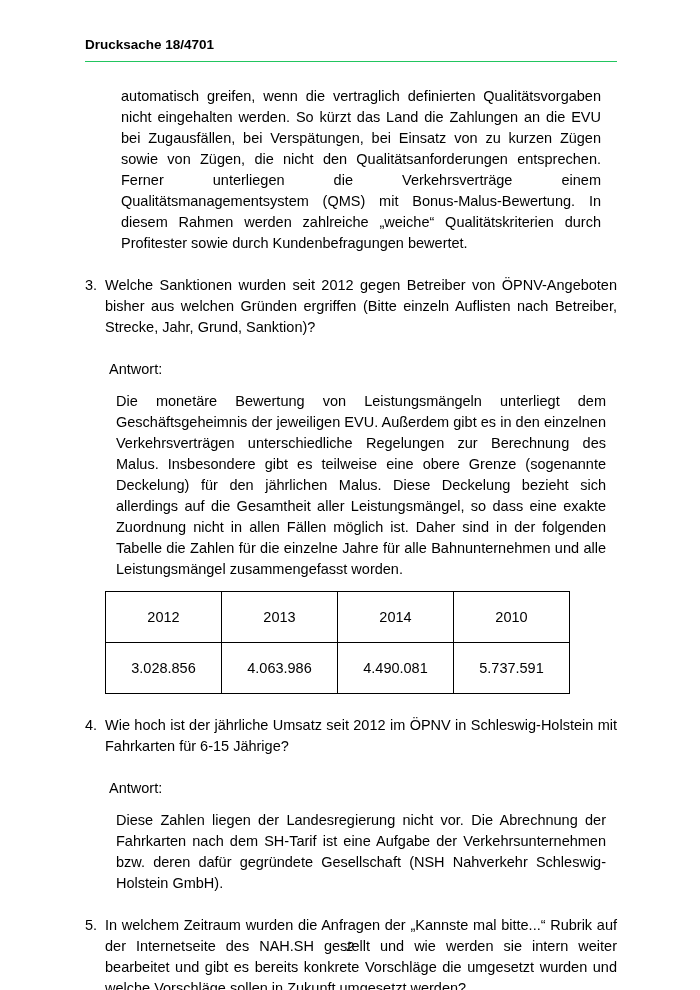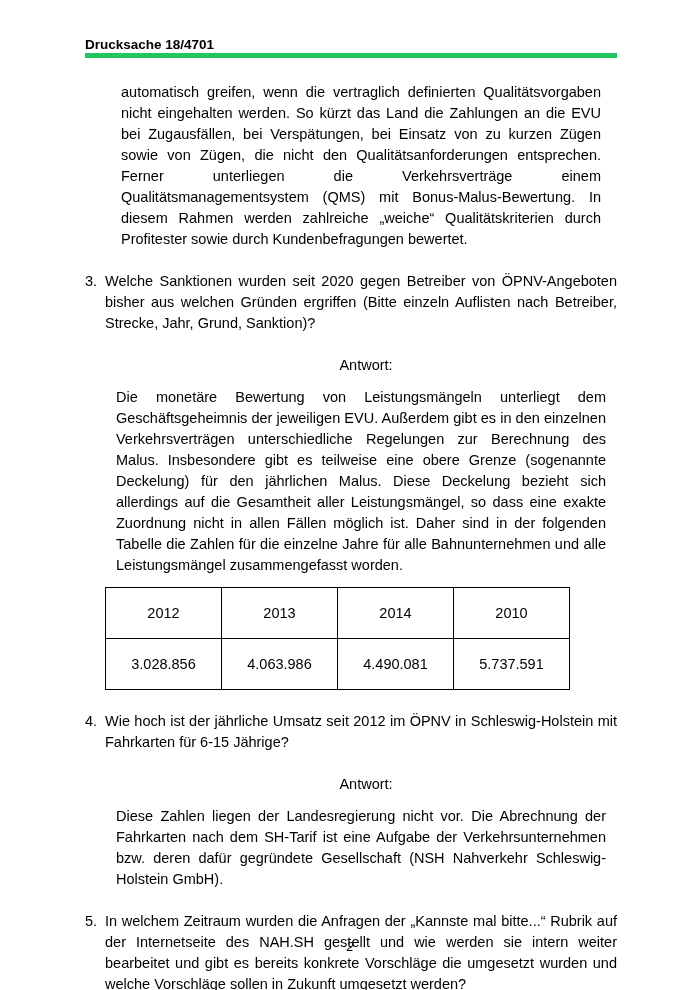--- a/index.html
+++ b/index.html
@@ -17,21 +17,22 @@
     font-family: "Liberation Sans", "DejaVu Sans", sans-serif;
     box-sizing: border-box;
     padding: 36px 83px 0 85px;
     overflow: hidden;
   }
   .header {
     display: flex;
     align-items: flex-end;
     font-size: 13.5px;
     line-height: 17px;
-    border-bottom: 5px solid #22c55e;
+    border-bottom: 1px solid #22c55e;
+    padding-bottom: 8px;
   }
   .doc-number {
     font-weight: bold;
     white-space: nowrap;
   }
   .doc-title {
     flex: 1;
     text-align: center;
     white-space: nowrap;
   }
@@ -57,22 +58,21 @@
     flex-shrink: 0;
   }
   .q-text {
     margin: 0;
     flex: 1;
     text-align: justify;
     hyphens: auto;
     -webkit-hyphens: auto;
   }
   .answer-label {
-    margin: 21px 0 0 10px;
-    text-align: center;
+    margin: 21px 0 0 4px;
   }
   .answer-text {
     margin: 11px;
     text-align: justify;
     hyphens: auto;
     -webkit-hyphens: auto;
   }
   table.data-table {
     border-collapse: collapse;
     margin-top: 6px;
@@ -110,21 +110,21 @@
     <span class="doc-number">Drucksache 18/4701</span>
   </div>
 
   <div class="content">
 
     <p class="para">automatisch greifen, wenn die vertraglich definierten Qualitätsvorgaben nicht eingehalten werden. So kürzt das Land die Zahlungen an die EVU bei Zugausfällen, bei Verspätungen, bei Einsatz von zu kurzen Zügen sowie von Zügen, die nicht den Qualitätsanforderungen entsprechen. Ferner unterliegen die Verkehrsverträge einem Qualitätsmanagementsystem (QMS) mit Bonus-Malus-Bewertung. In diesem Rahmen werden zahlreiche „weiche“ Qualitätskriterien durch Profitester sowie durch Kundenbefragungen bewertet.</p>
 
     <div>
       <div class="q-row">
         <span class="q-num">3.</span>
-        <p class="q-text">Welche Sanktionen wurden seit 2020 gegen Betreiber von ÖPNV-Angeboten bisher aus welchen Gründen ergriffen (Bitte einzeln Auflisten nach Betreiber, Strecke, Jahr, Grund, Sanktion)?</p>
+        <p class="q-text">Welche Sanktionen wurden seit 2012 gegen Betreiber von ÖPNV-Angeboten bisher aus welchen Gründen ergriffen (Bitte einzeln Auflisten nach Betreiber, Strecke, Jahr, Grund, Sanktion)?</p>
       </div>
       <p class="answer-label">Antwort:</p>
       <p class="answer-text">Die monetäre Bewertung von Leistungsmängeln unterliegt dem Geschäftsgeheimnis der jeweiligen EVU. Außerdem gibt es in den einzelnen Verkehrsverträgen unterschiedliche Regelungen zur Berechnung des Malus. Insbesondere gibt es teilweise eine obere Grenze (sogenannte Deckelung) für den jährlichen Malus. Diese Deckelung bezieht sich allerdings auf die Gesamtheit aller Leistungsmängel, so dass eine exakte Zuordnung nicht in allen Fällen möglich ist. Daher sind in der folgenden Tabelle die Zahlen für die einzelne Jahre für alle Bahnunternehmen und alle Leistungsmängel zusammengefasst worden.</p>
 
       <table class="data-table">
         <thead>
           <tr>
             <th>2012</th>
             <th>2013</th>
             <th>2014</th>

